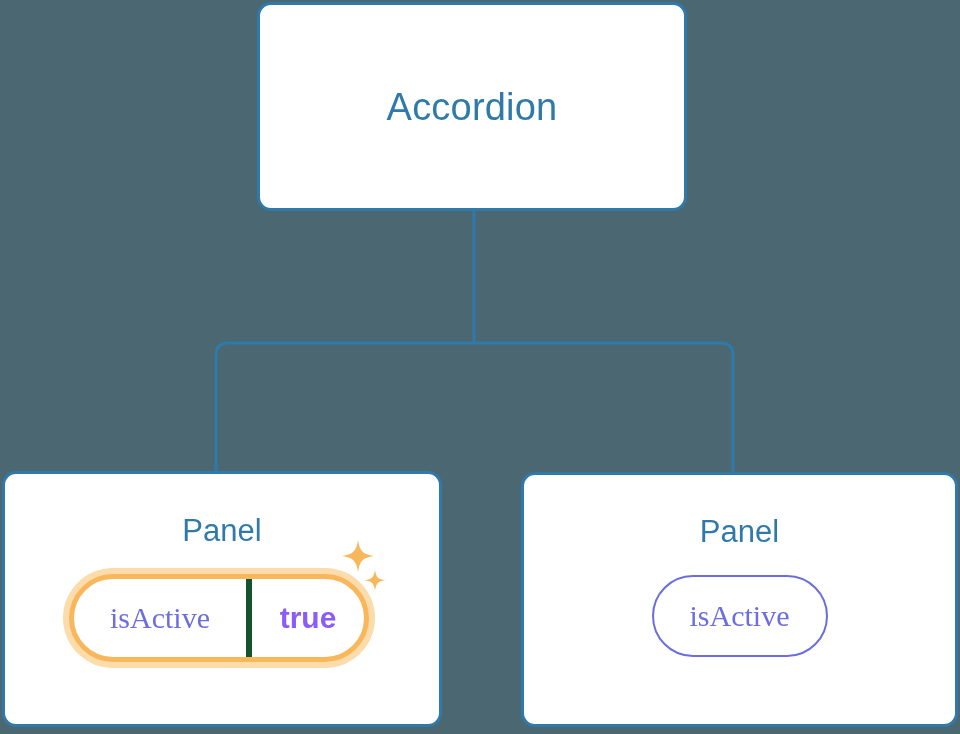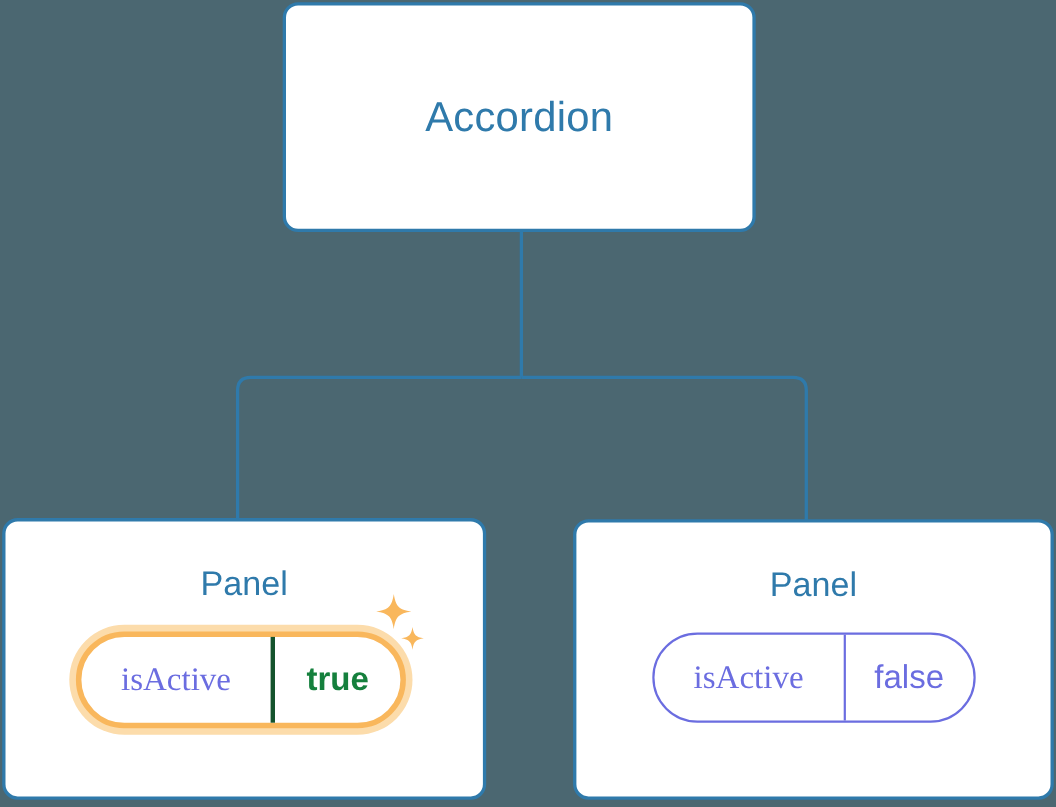--- a/index.html
+++ b/index.html
@@ -129,23 +129,23 @@
   }
   .prop-pill.is-highlighted {
     border: 5px solid #f8b košmar;
   }
   .prop-pill.is-highlighted {
     border: 5px solid #f9b75c;
     box-shadow: 0 0 0 6px #fcdcab;
     height: 88px;
   }
   .prop-pill.is-highlighted .prop-val {
-    border-left: 4px solid #14532d;
+    border-left: 6px solid #14532d;
     font-weight: 700;
-    color: #15803d;
+    color: #8b5cf6;
   }
   .prop-pill.is-highlighted .prop-key {
     color: #6b6de0;
   }
 
   
   .sparkles {
     position: absolute;
     right: -28px;
     top: -38px;
@@ -192,19 +192,18 @@
     </div>
   </div>
 
   <div class="node-card" id="node-panel-right">
     <div class="panel-inner">
       <span class="node-title-panel">Panel</span>
 
       <div class="prop-pill-wrap">
         <div class="prop-pill">
           <span class="prop-key">isActive</span>
-          <span class="prop-val">false</span>
         </div>
       </div>
     </div>
   </div>
 
 </div>
 
 </body></html>

